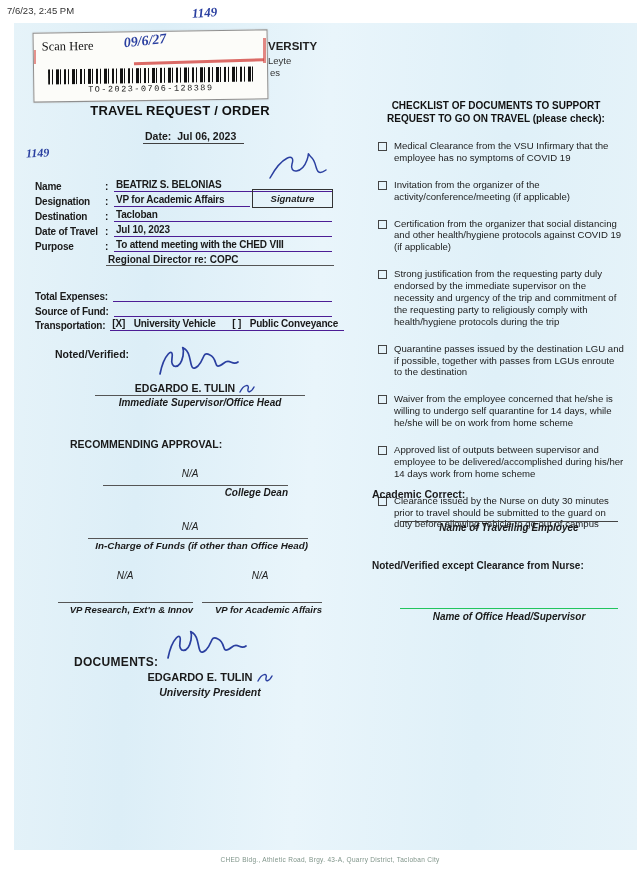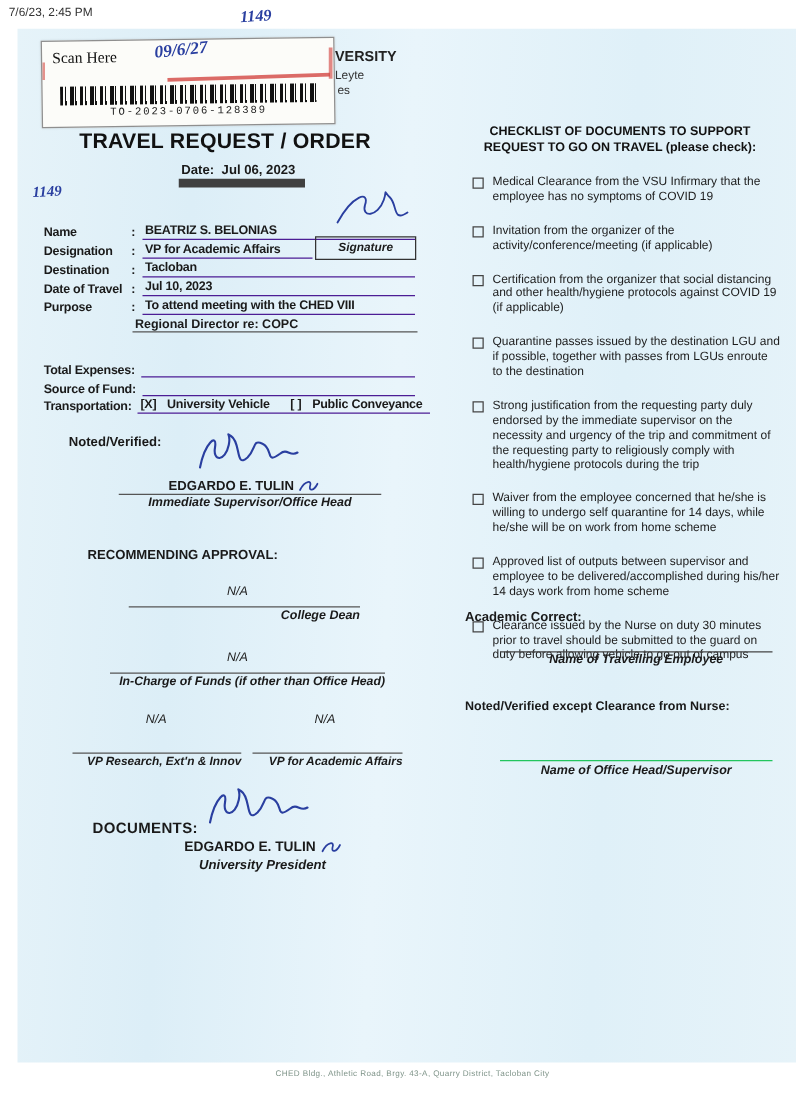--- a/index.html
+++ b/index.html
@@ -21,22 +21,22 @@
   .redline-v1{left:263px;top:38px;width:2.5px;height:25px;background:#d03b35;opacity:.6;}
   .redline-v2{left:34px;top:50px;width:2px;height:14px;background:#d03b35;opacity:.55;}
   .barcode{left:14px;top:36px;width:205px;height:15px;
            background:repeating-linear-gradient(90deg,#111 0 2px,transparent 2px 4px,#111 4px 5px,transparent 5px 8px,#111 8px 11px,transparent 11px 12px,#111 12px 13px,transparent 13px 16px);}
   .barcode-text{left:14px;top:52px;width:205px;text-align:center;font-family:"Liberation Mono",monospace;
                 font-size:8.5px;letter-spacing:1.5px;color:#222;}
   .lh1{left:268px;top:40px;font-weight:bold;font-size:11.5px;color:#222;}
   .lh2{left:268px;top:55px;font-size:9.5px;color:#333;}
   .lh3{left:270px;top:67px;font-size:9.5px;color:#333;}
   
-  .ftitle{left:55px;top:103px;width:250px;text-align:center;font-weight:bold;font-size:17px;letter-spacing:.2px;color:#111;}
-  .dateline{left:143px;top:130px;display:inline-flex;gap:6px;border-bottom:7px solid #404040;
+  .ftitle{left:55px;top:103px;width:250px;text-align:center;font-weight:bold;font-size:13px;letter-spacing:.2px;color:#111;}
+  .dateline{left:143px;top:130px;display:inline-flex;gap:6px;border-bottom:1px solid #404040;
             padding:0 8px 1px 2px;font-weight:bold;font-size:10.5px;}
   .frow{left:35px;width:297px;display:flex;font-size:10px;font-weight:bold;color:#1a1a1a;
         letter-spacing:-0.2px;align-items:flex-end;}
   .frow.short{width:215px;}
   .flabel{width:70px;flex:none;}
   .fcolon{width:9px;flex:none;}
   .flabel2{white-space:nowrap;margin-right:5px;}
   .fval{flex:1;border-bottom:1px solid #4c1d95;padding-left:2px;white-space:nowrap;min-height:12px;}
   .sigbox{left:252px;top:189px;width:79px;height:17px;border:1px solid #333;display:flex;
           align-items:center;justify-content:center;font-weight:bold;font-style:italic;font-size:9.5px;}
@@ -204,25 +204,25 @@
     <div class="chk-item">
       <span class="cbx"></span>
       <span class="chk-text">Invitation from the organizer of the activity/conference/meeting (if applicable)</span>
     </div>
     <div class="chk-item">
       <span class="cbx"></span>
       <span class="chk-text">Certification from the organizer that social distancing and other health/hygiene protocols against COVID 19 (if applicable)</span>
     </div>
     <div class="chk-item">
       <span class="cbx"></span>
+      <span class="chk-text">Strong justification from the requesting party duly endorsed by the immediate supervisor on the necessity and urgency of the trip and commitment of the requesting party to religiously comply with health/hygiene protocols during the trip</span>
+    </div>
+    <div class="chk-item">
+      <span class="cbx"></span>
       <span class="chk-text">Quarantine passes issued by the destination LGU and if possible, together with passes from LGUs enroute to the destination</span>
-    </div>
-    <div class="chk-item">
-      <span class="cbx"></span>
-      <span class="chk-text">Strong justification from the requesting party duly endorsed by the immediate supervisor on the necessity and urgency of the trip and commitment of the requesting party to religiously comply with health/hygiene protocols during the trip</span>
     </div>
     <div class="chk-item">
       <span class="cbx"></span>
       <span class="chk-text">Waiver from the employee concerned that he/she is willing to undergo self quarantine for 14 days, while he/she will be on work from home scheme</span>
     </div>
     <div class="chk-item">
       <span class="cbx"></span>
       <span class="chk-text">Approved list of outputs between supervisor and employee to be delivered/accomplished during his/her 14 days work from home scheme</span>
     </div>
     <div class="chk-item">

